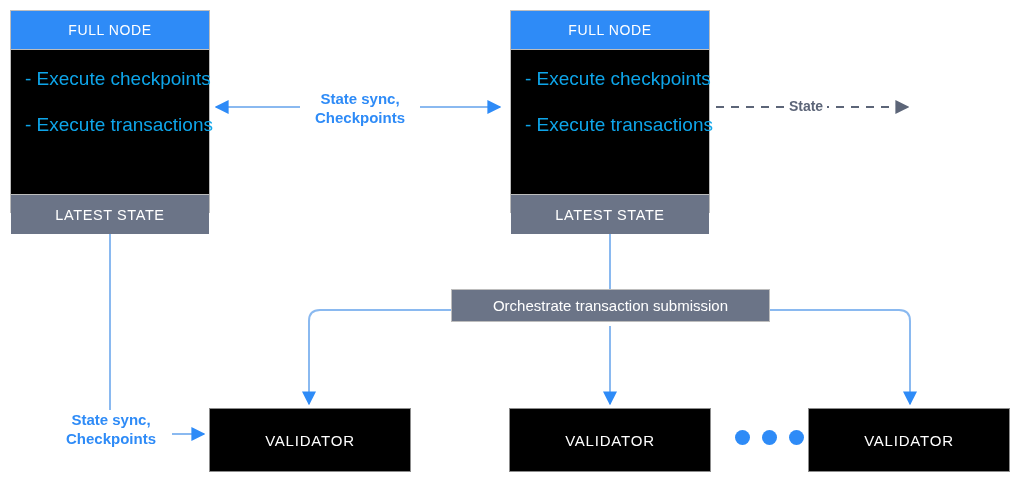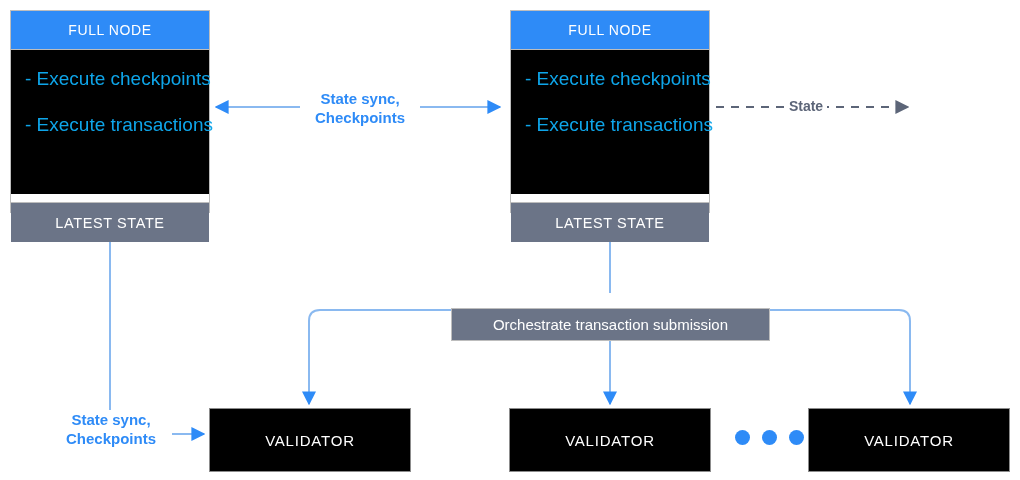--- a/index.html
+++ b/index.html
@@ -51,21 +51,20 @@
   .node-footer {
     height: 39px;
     background: #6b7487;
     color: #ffffff;
     font-size: 14.5px;
     letter-spacing: 0.6px;
     display: flex;
     align-items: center;
     justify-content: center;
     border-top: 1px solid #bdbdbd;
-    margin-top: 8px;
   }
   .orchestrate-box {
     position: absolute;
     box-sizing: border-box;
     background: #6b7487;
     border: 1px solid #bdbdbd;
     color: #ffffff;
     font-size: 15px;
     display: flex;
     align-items: center;
@@ -158,21 +157,21 @@
 </div>
 
 <div class="edge-label" style="left:300px; top:89px; width:120px;">State sync,
 Checkpoints</div>
 
 <div class="edge-label" style="left:785px; top:97px; width:42px; color:#5c6578; font-size:14px; line-height:18px;">State</div>
 
 <div class="edge-label" style="left:50px; top:410px; width:122px;">State sync,
 Checkpoints</div>
 
-<div class="orchestrate-box" style="left:451px; top:308px; width:319px; height:33px;">
+<div class="orchestrate-box" style="left:451px; top:289px; width:319px; height:33px;">
   <span>Orchestrate transaction submission</span>
 </div>
 
 <div class="validator-box" style="left:209px; top:408px; width:202px; height:64px;">
   <span>VALIDATOR</span>
 </div>
 
 <div class="validator-box" style="left:509px; top:408px; width:202px; height:64px;">
   <span>VALIDATOR</span>
 </div>

